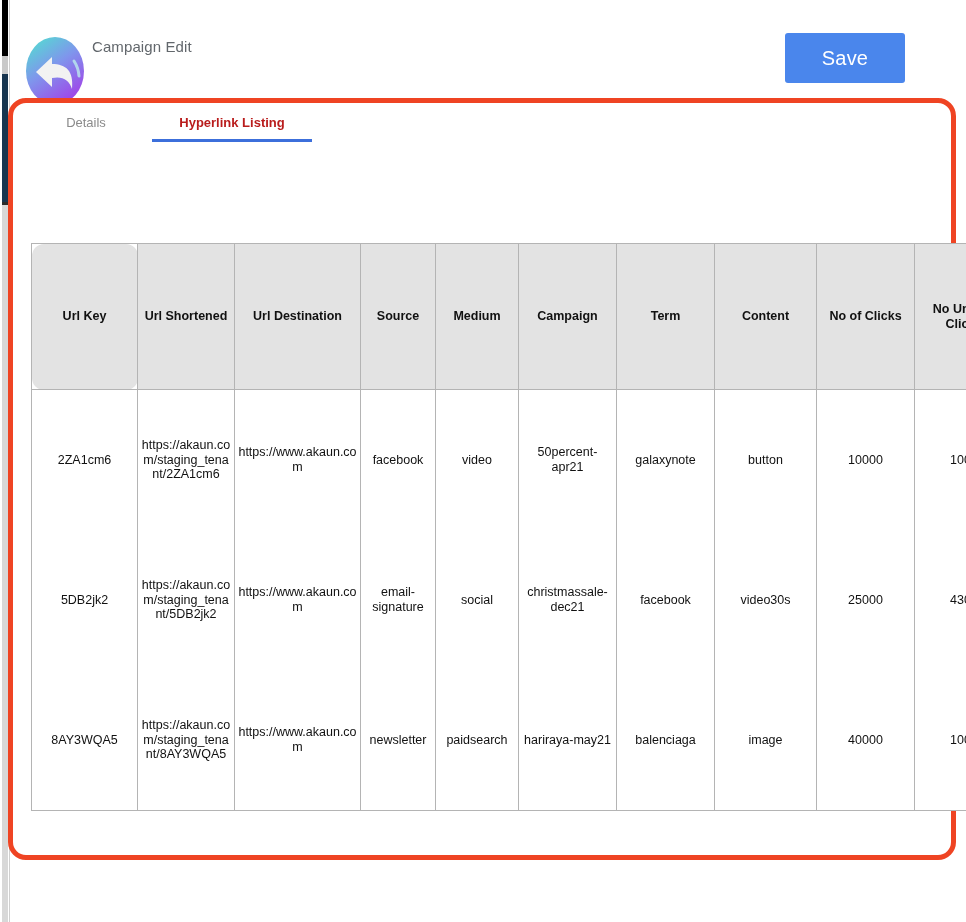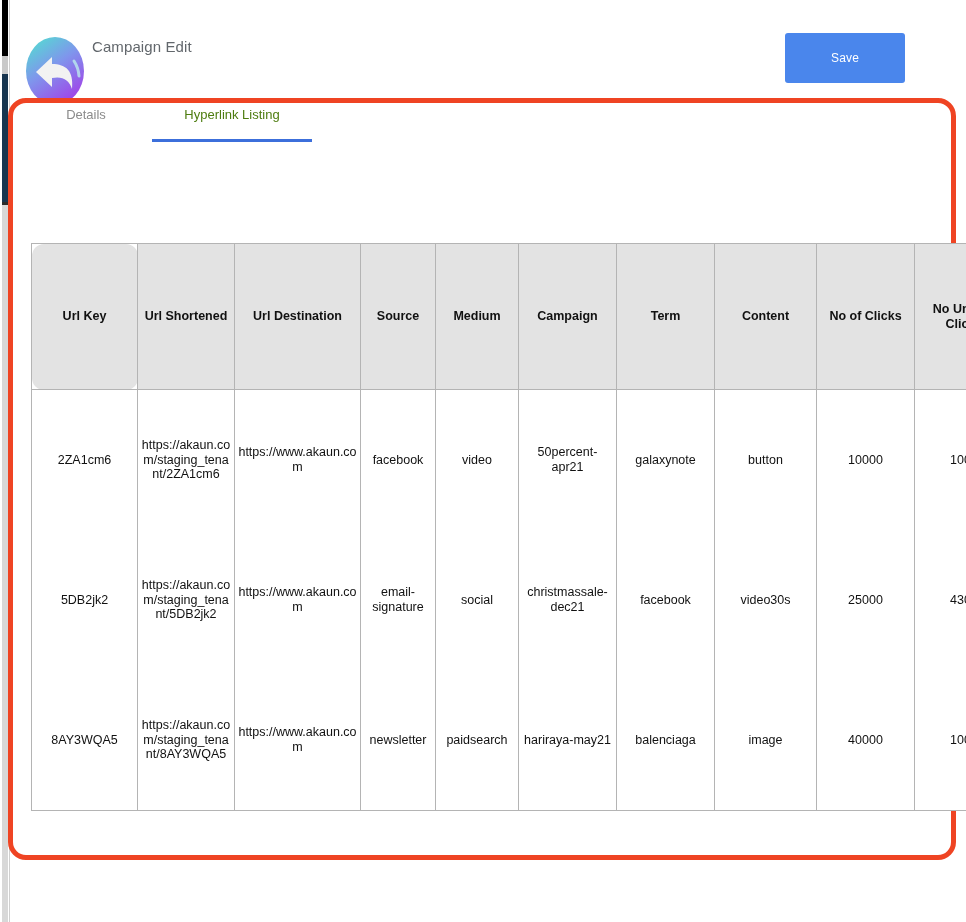--- a/index.html
+++ b/index.html
@@ -75,21 +75,21 @@
     letter-spacing: .1px;
     white-space: nowrap;
   }
   #save-button {
     position: absolute;
     left: 775px; top: 18px;
     width: 120px; height: 50px;
     background: #4a86ec;
     color: #ffffff;
     border: none; border-radius: 3px;
-    font-size: 12px;
+    font-size: 20px;
     font-family: "Liberation Sans", sans-serif;
     cursor: pointer;
     letter-spacing: .2px;
   }
 
   
   #highlight-panel {
     position: absolute;
     left: 8px; top: 98px;
     width: 948px; height: 762px;
@@ -100,29 +100,29 @@
   }
 
   
   #tabs {
     position: absolute;
     left: 46px; top: 107px;
     height: 36px;
   }
   .tab {
     position: absolute;
-    top: 0;
+    top: 8px;
     text-align: center;
     font-size: 13px;
     cursor: pointer;
     padding-bottom: 10px;
     white-space: nowrap;
   }
   .tab.inactive { left: 0;   width: 80px; color: #8b8b8b; }
-  .tab.active   { left: 106px; width: 160px; color: #4d7c0f; font-weight: 400; }
+  .tab.active   { left: 106px; width: 160px; color: #b91c1c; font-weight: 700; }
   #tab-underline {
     position: absolute;
     left: 152px; top: 139px;
     width: 160px; height: 3px;
     background: #3c6fdb;
   }
 
   
   #hyperlink-table {
     position: absolute;

